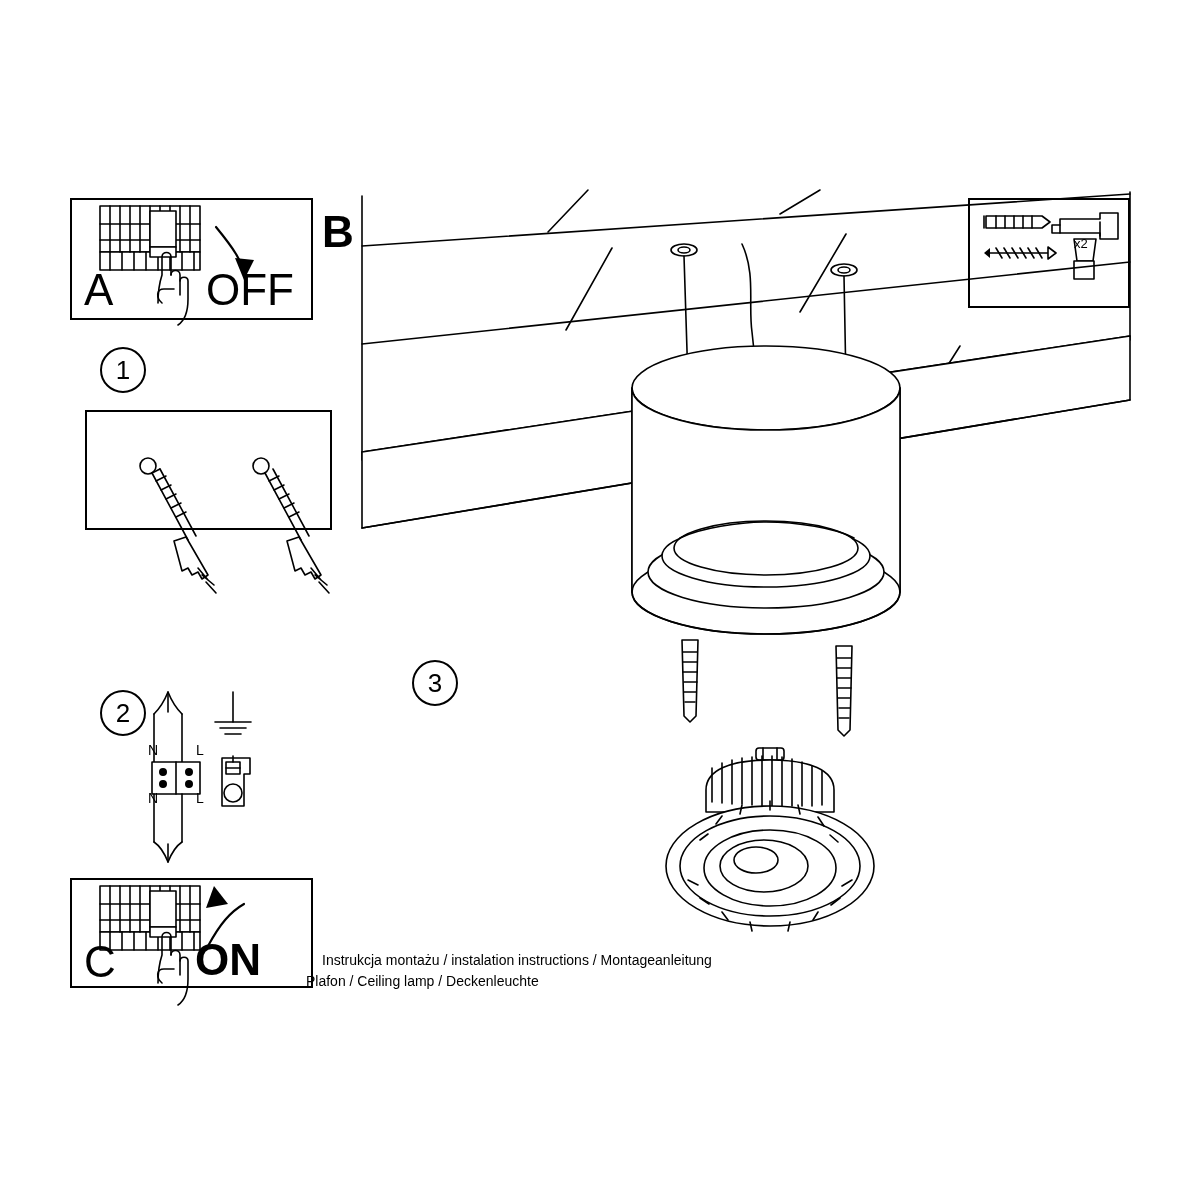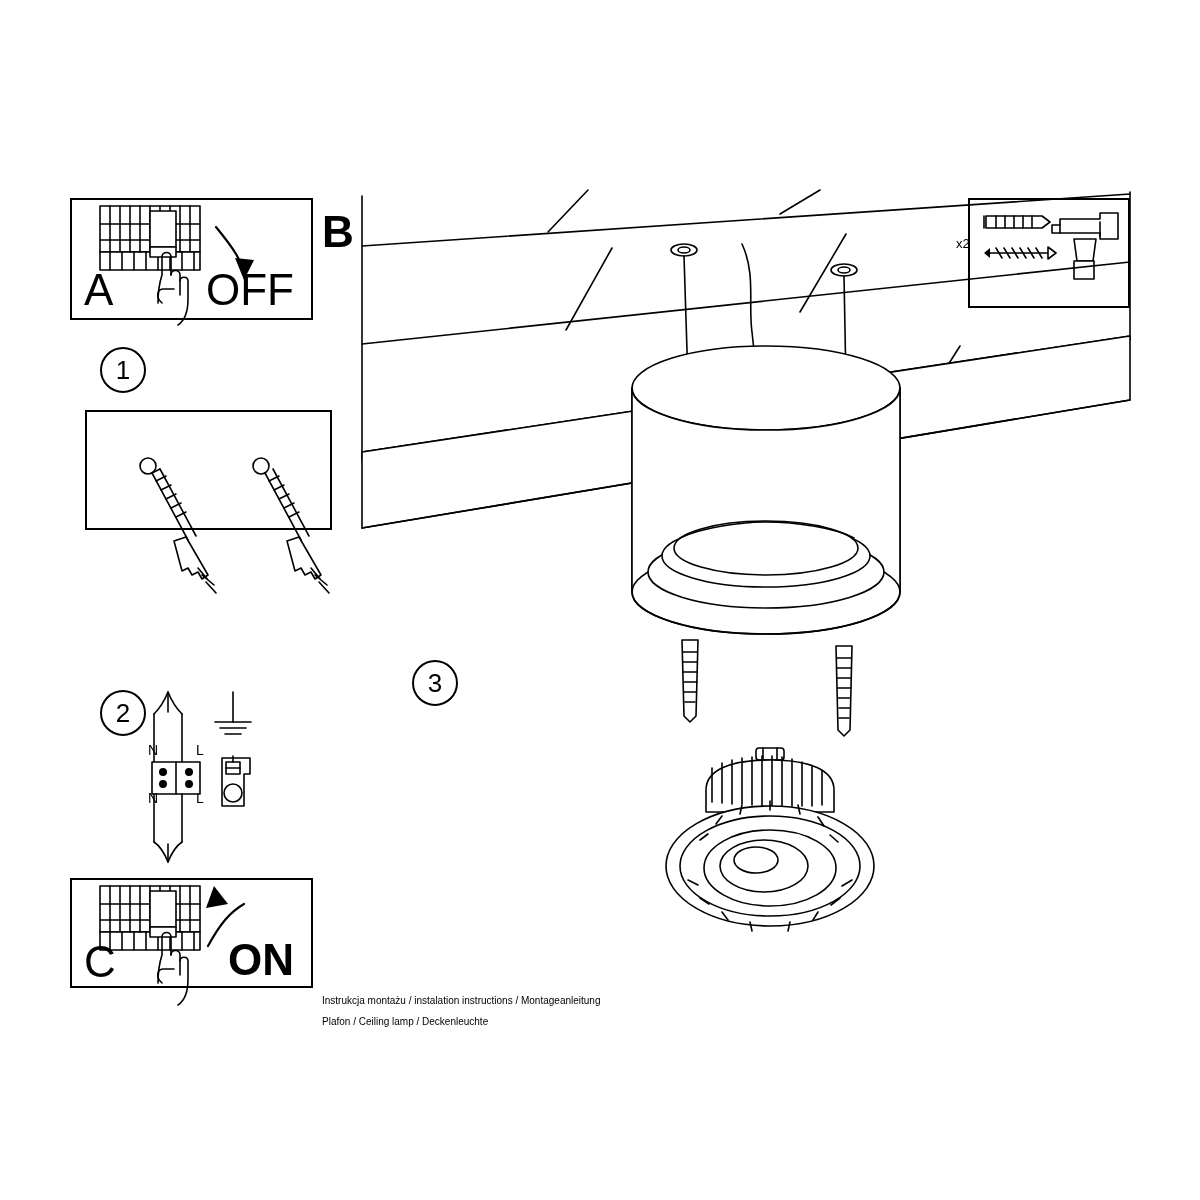--- a/index.html
+++ b/index.html
@@ -47,23 +47,22 @@
   .svg-layer {
     position: absolute;
     left: 0;
     top: 0;
     width: 1200px;
     height: 1200px;
     pointer-events: none;
   }
   .caption {
     position: absolute;
-    font-size: 10px;
+    font-size: 14px;
     line-height: 1.55;
-    margin-top: 43px;
   }
   .tiny {
     position: absolute;
     font-size: 13px;
   }
   .term-lbl {
     position: absolute;
     font-size: 14px;
   }
 </style>
@@ -287,29 +286,29 @@
       </g>
     </g>
   </svg>
 
   <div class="label-big" style="left:84px; top:268px;">A</div>
   <div class="label-big" style="left:206px; top:268px; font-weight:normal;">OFF</div>
 
   <div class="label-big" style="left:322px; top:210px; font-weight:bold;">B</div>
 
   <div class="label-big" style="left:84px; top:940px;">C</div>
-  <div class="label-big" style="left:228px; top:938px; font-weight:bold;">ON</div>
-
-  <div class="tiny" style="left:956px; top:236px;">x2</div>
+  <div class="label-big" style="left:195px; top:938px; font-weight:bold;">ON</div>
+
+  <div class="tiny" style="left:1074px; top:236px;">x2</div>
 
   <div class="circle-num" style="left:100px; top:347px;">1</div>
   <div class="circle-num" style="left:100px; top:690px;">2</div>
   <div class="circle-num" style="left:412px; top:660px;">3</div>
 
   <div class="term-lbl" style="left:148px; top:742px;">N</div>
   <div class="term-lbl" style="left:196px; top:742px;">L</div>
   <div class="term-lbl" style="left:148px; top:790px;">N</div>
   <div class="term-lbl" style="left:196px; top:790px;">L</div>
 
   <div class="caption" style="left:322px; top:950px;">Instrukcja montażu / instalation instructions / Montageanleitung</div>
-  <div class="caption" style="left:322px; top:971px;">Plafon / Ceiling lamp / Deckenleuchte</div>
+  <div class="caption" style="left:306px; top:971px;">Plafon / Ceiling lamp / Deckenleuchte</div>
 
 </div>
 
 </body></html>

